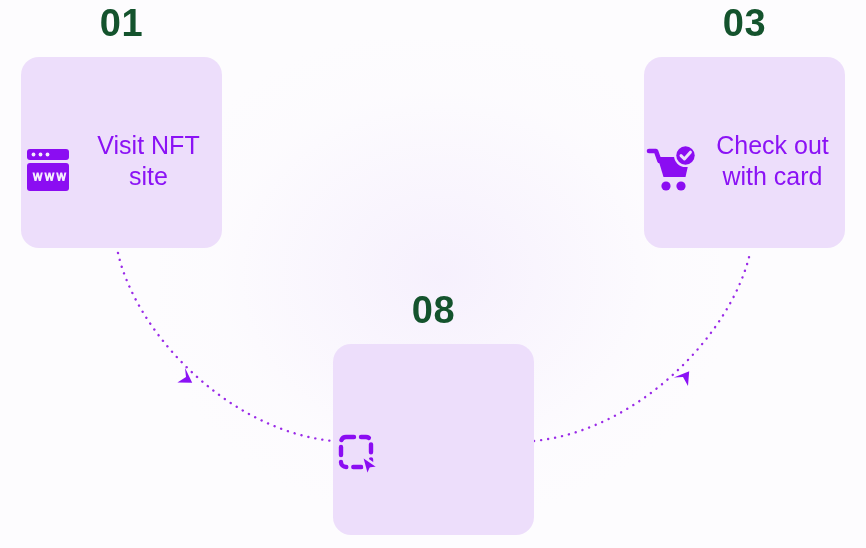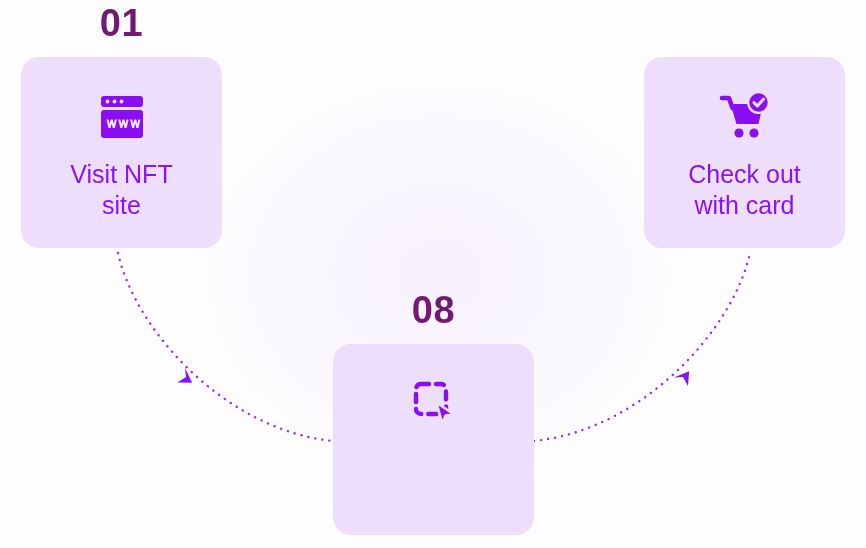--- a/index.html
+++ b/index.html
@@ -44,32 +44,32 @@
   }
   .step-number {
     position: absolute;
     width: 100%;
     text-align: center;
     top: 0;
     left: 0;
     font-size: 38px;
     font-weight: 700;
     letter-spacing: 0.5px;
-    color: #701a75;
+    color: #14532d;
     line-height: 1;
   }
   .card {
     position: absolute;
     left: 0;
     width: 201px;
     height: 191px;
     background: #eddefb;
     border-radius: 18px;
     display: flex;
-    flex-direction: column;
+    flex-direction: row;
     align-items: center;
     justify-content: flex-start;
     box-sizing: border-box;
   }
   .card-icon {
     margin-top: 34px;
     height: 52px;
     display: flex;
     align-items: center;
     justify-content: center;
@@ -142,20 +142,21 @@
 
           <rect x="8" y="6" width="30" height="30" rx="5" fill="none" stroke="#8b0df2" stroke-width="4.4" stroke-linecap="round" stroke-dasharray="8 7"></rect>
 
           <path d="M28.5 24.5 L46 36.5 L37.6 37.6 L34.2 45.6 Z" fill="#8b0df2" stroke="#eddefb" stroke-width="2.6" stroke-linejoin="round"></path>
         </svg>
       </div>
     </div>
   </div>
 
   <div class="step" id="step-03">
+    <div class="step-number">03</div>
     <div class="card">
       <div class="card-icon">
         <svg width="56" height="52" viewBox="0 0 56 52" aria-hidden="true">
 
           <path d="M5 7 L12 7 L15.5 17" fill="none" stroke="#8b0df2" stroke-width="4.6" stroke-linecap="round" stroke-linejoin="round"></path>
 
           <path d="M13.5 13 L46 13 L41.5 33 L19.5 33 Z" fill="#8b0df2"></path>
 
           <circle cx="22" cy="42" r="4.6" fill="#8b0df2"></circle>
           <circle cx="37" cy="42" r="4.6" fill="#8b0df2"></circle>

